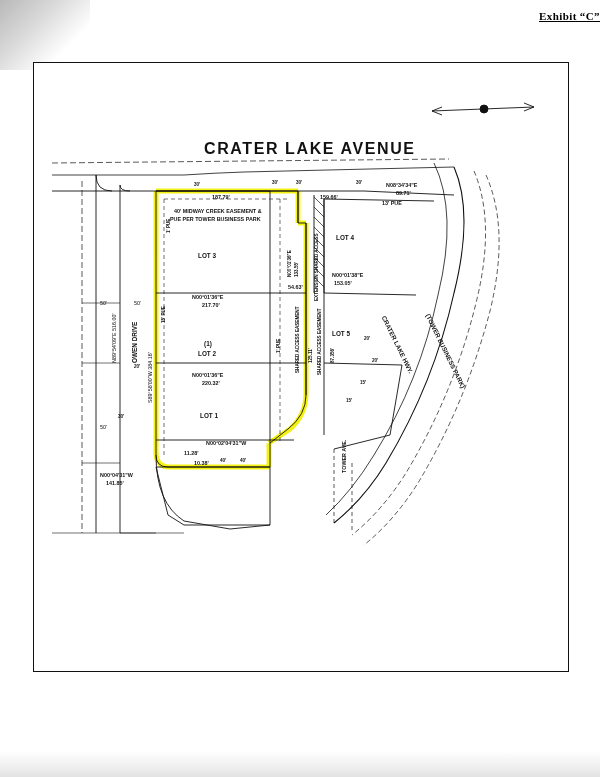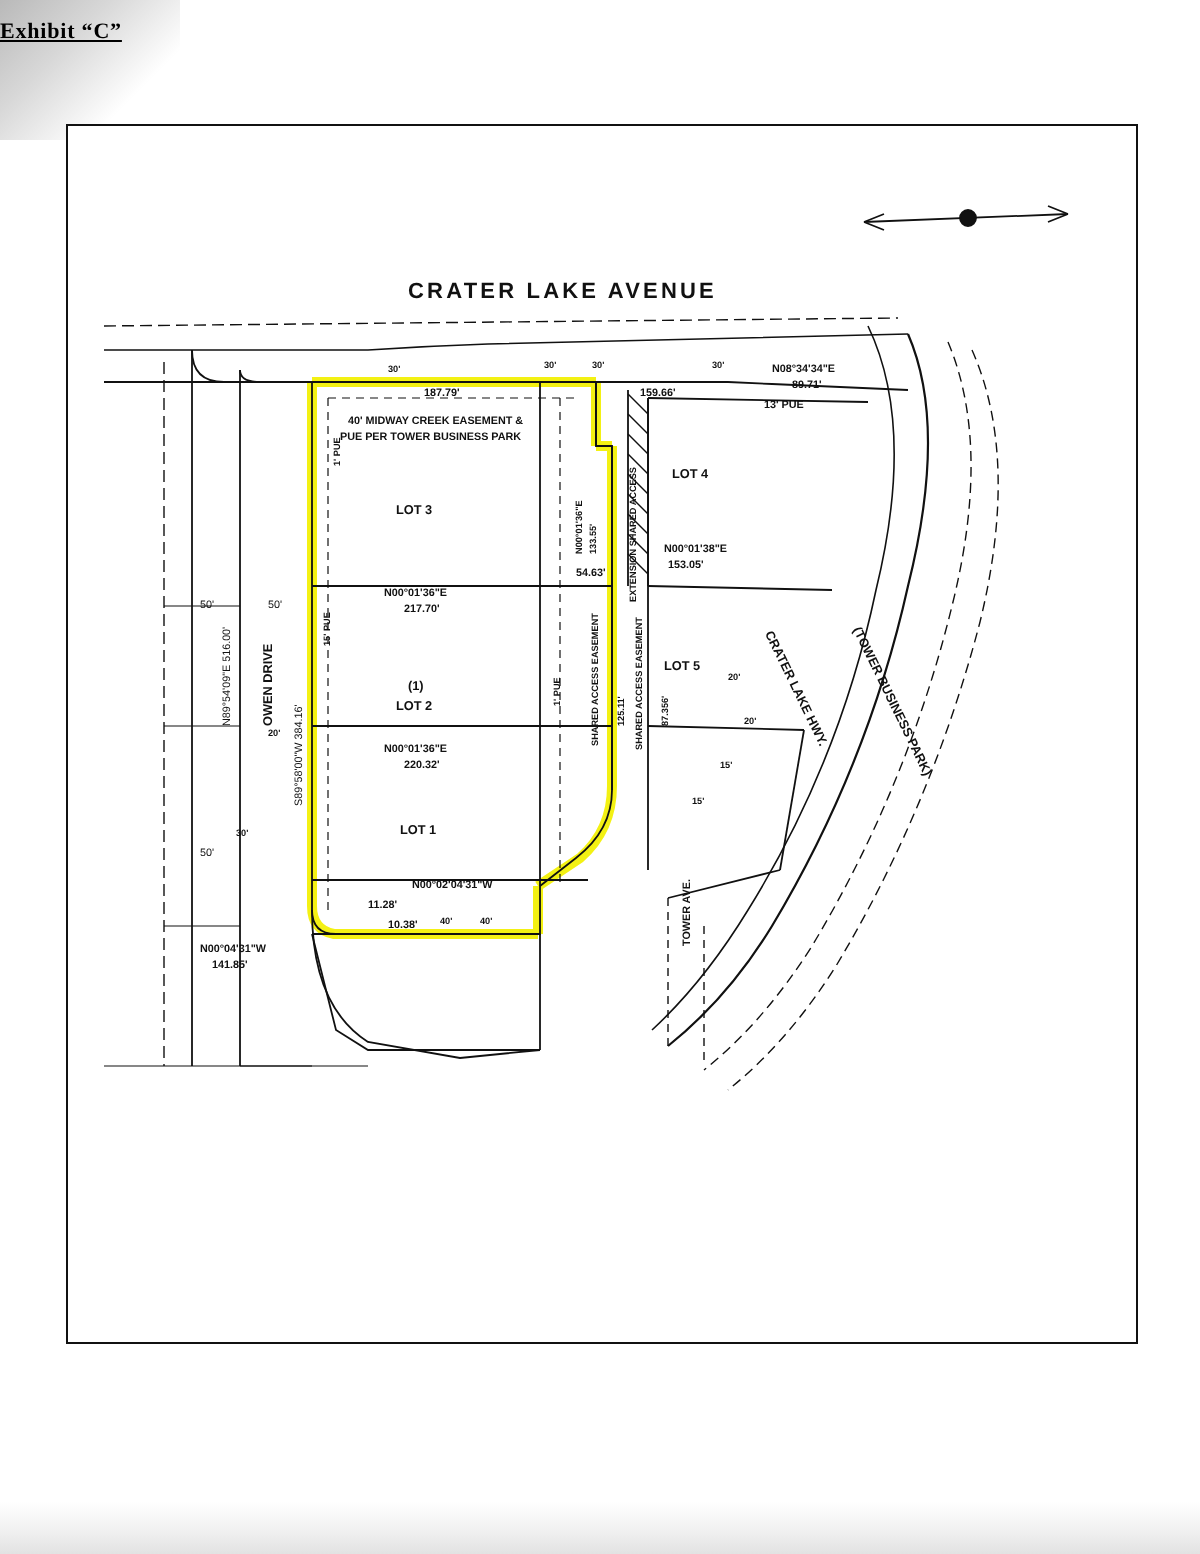--- a/index.html
+++ b/index.html
@@ -30,21 +30,21 @@
     left: 0; bottom: 0;
     width: 600px; height: 26px;
     background: linear-gradient(180deg, #ffffff 0%, #efefef 60%, #e2e2e2 100%);
     pointer-events: none;
   }
   .title {
     position: absolute;
     top: 10px;
     left: 0;
     width: 600px;
-    text-align: left;
+    text-align: right;
     font-size: 11px;
     font-weight: bold;
     text-decoration: underline;
     letter-spacing: .4px;
   }
   .subtitle {
     position: absolute;
     top: 36px;
     left: 0;
     width: 600px;
@@ -76,21 +76,21 @@
   .lbl {
     position: absolute;
     font-family: "Liberation Sans", sans-serif;
     color: #111;
     white-space: nowrap;
     line-height: 1.05;
   }
   .t5 { font-size: 4.6px; }
   .t6 { font-size: 5.4px; }
   .t7 { font-size: 6.4px; }
-  .t10 { font-size: 11px; letter-spacing: 1.6px; }
+  .t10 { font-size: 16px; letter-spacing: 1.6px; }
   .b { font-weight: bold; }
   .ctr { text-align: center; }
   .rot90 { transform: rotate(-90deg); transform-origin: left top; }
   .rotn { transform-origin: left top; }
 </style>
 </head>
 <body>
 
 <div class="page">
 

